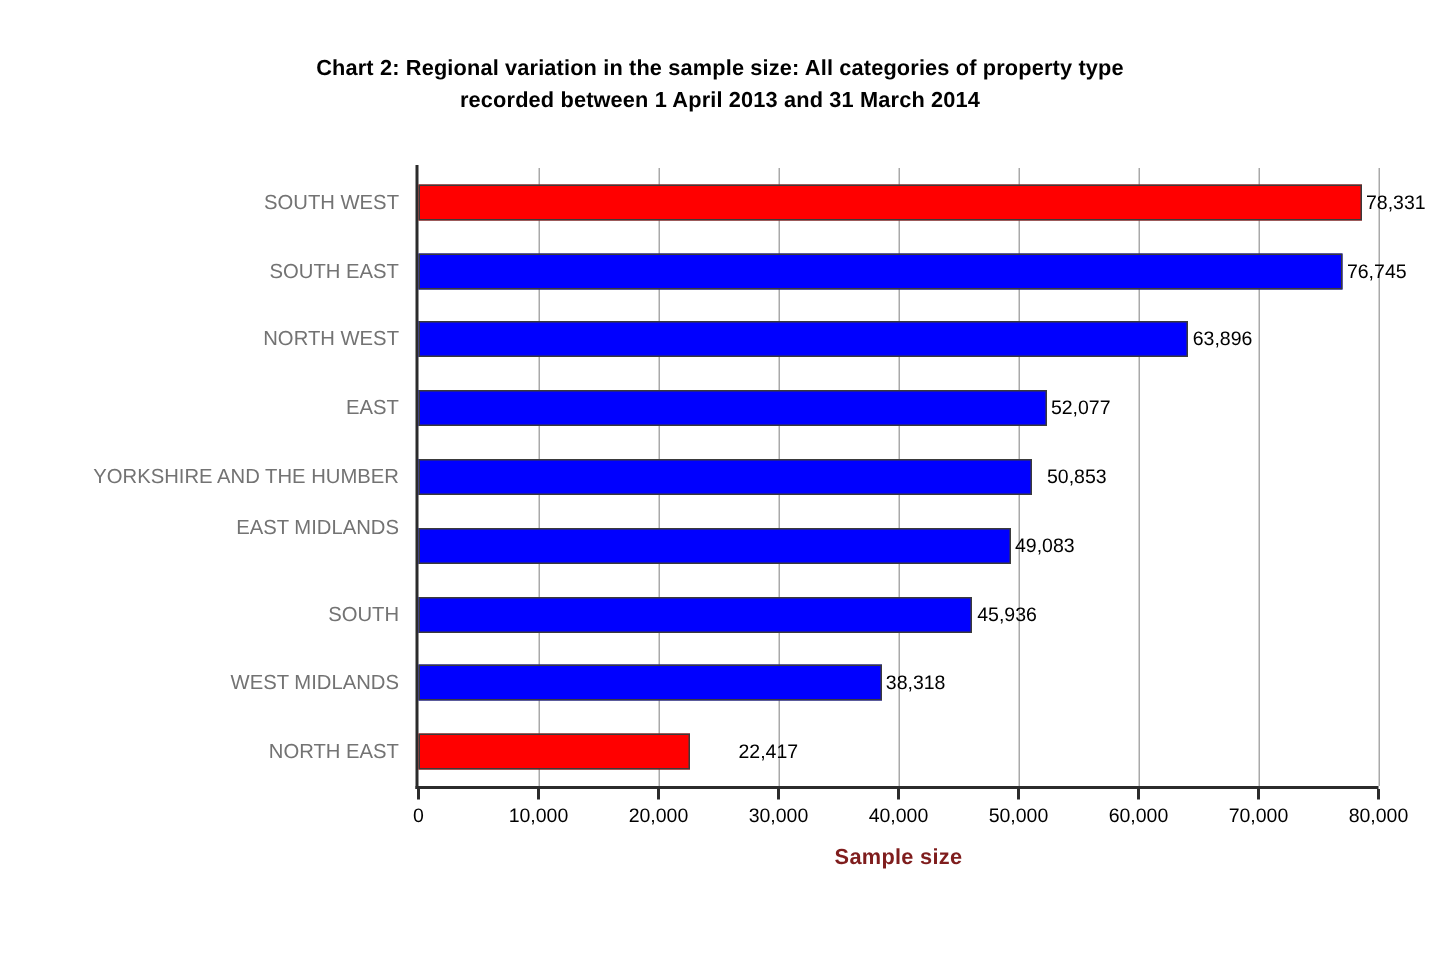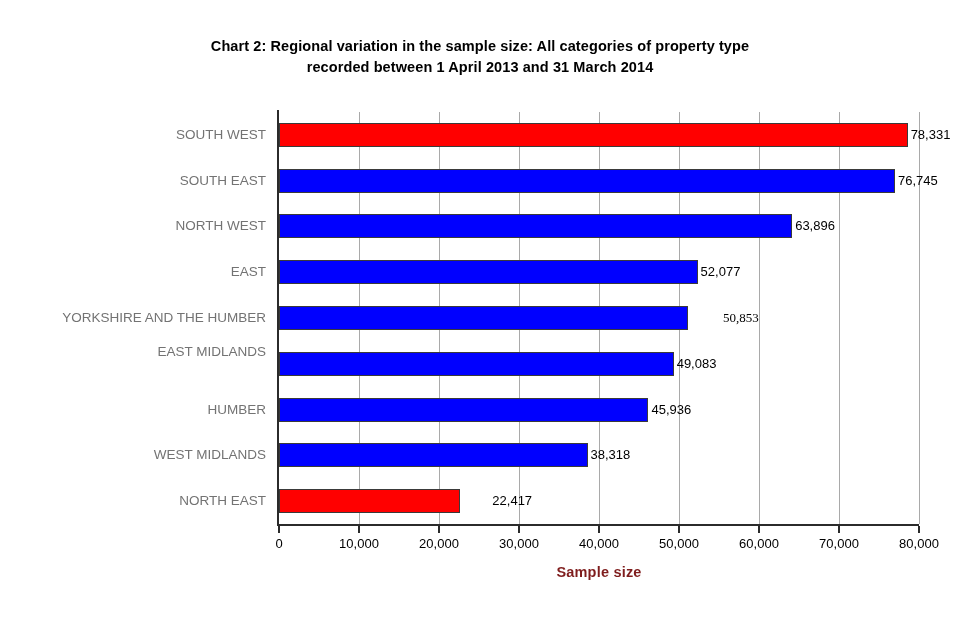--- a/index.html
+++ b/index.html
@@ -188,30 +188,30 @@
       </div>
   </div>
 
   <div id="categories-layer">
       <div class="cat-label" style="top: 127.889px;">SOUTH WEST</div>
       <div class="cat-label" style="top: 173.667px;">SOUTH EAST</div>
       <div class="cat-label" style="top: 219.444px; padding-left: 14px;">NORTH WEST</div>
       <div class="cat-label" style="top: 265.222px;">EAST</div>
       <div class="cat-label" style="top: 311px;">YORKSHIRE AND THE HUMBER</div>
       <div class="cat-label" style="top: 345px; padding-left: 26px;">EAST MIDLANDS</div>
-      <div class="cat-label" style="top: 402.556px;">HUMBER</div>
+      <div class="cat-label" style="top: 402.556px;">SOUTH</div>
       <div class="cat-label" style="top: 448.333px;">WEST MIDLANDS</div>
       <div class="cat-label" style="top: 494.111px;">NORTH EAST</div>
     </div>
   <div id="values-layer">
       <div class="bar-value" style="left: 910.648px; top: 127.889px;">78,331</div>
       <div class="bar-value" style="left: 897.96px; top: 173.667px;">76,745</div>
       <div class="bar-value" style="left: 795.168px; top: 219.444px; text-align: right;">63,896</div>
       <div class="bar-value" style="left: 700.616px; top: 265.222px;">52,077</div>
-      <div class="bar-value" style="left: 723px; top: 311px; font-family: Liberation Serif, serif;">50,853</div>
+      <div class="bar-value" style="left: 698px; top: 311px;">50,853</div>
       <div class="bar-value" style="left: 676.664px; top: 356.778px;">49,083</div>
       <div class="bar-value" style="left: 651.488px; top: 402.556px;">45,936</div>
       <div class="bar-value" style="left: 590.544px; top: 448.333px;">38,318</div>
       <div class="bar-value" style="left: 463.336px; top: 494.111px; margin-left: 29px;">22,417</div>
     </div>
 
   <div class="xaxis-title">Sample size</div>
 
 </div>
 

